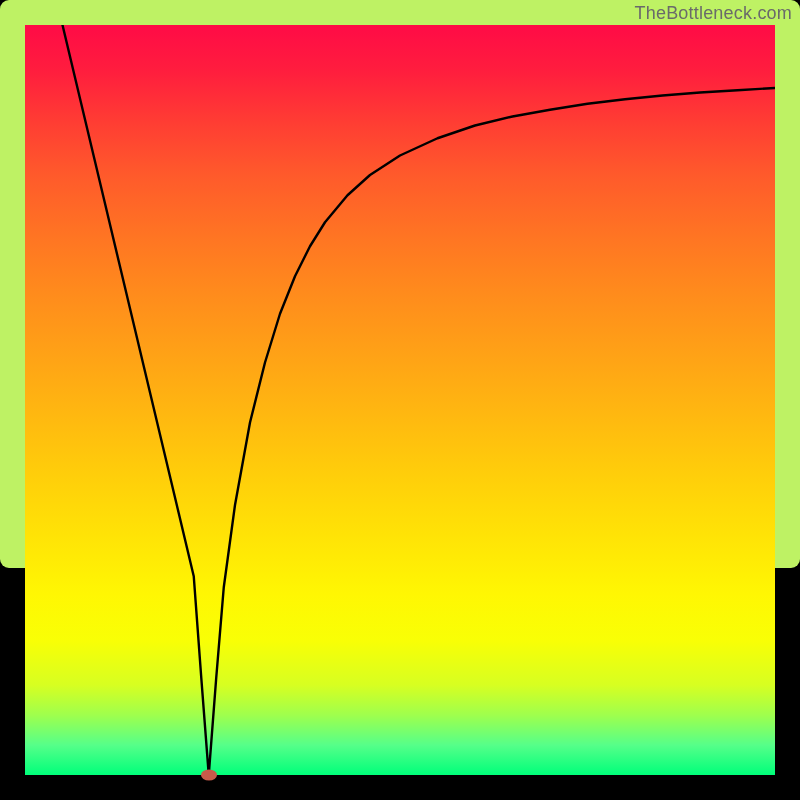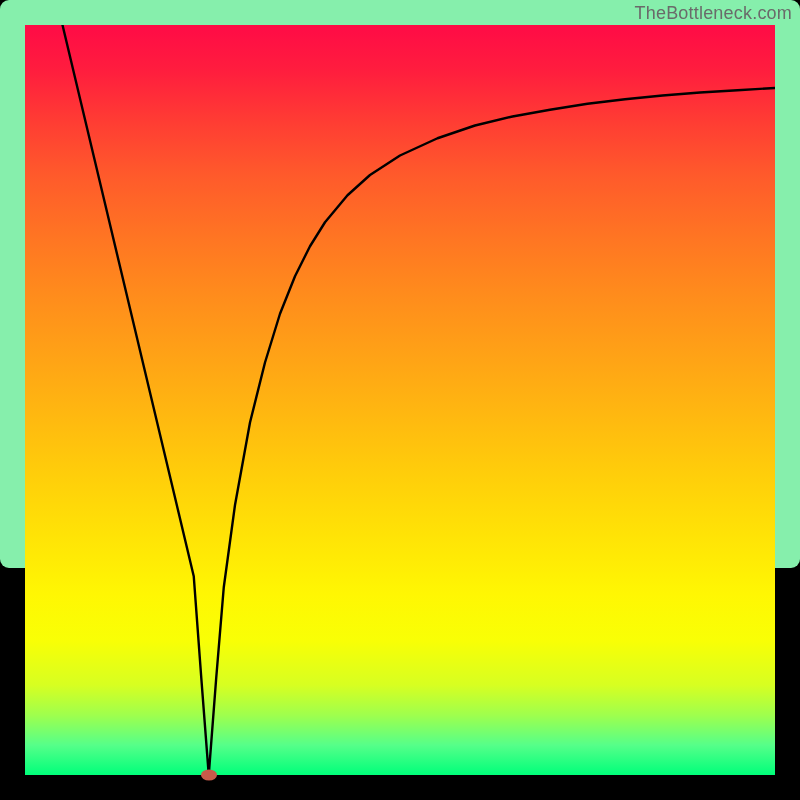--- a/index.html
+++ b/index.html
@@ -8,21 +8,21 @@
     width: 800px;
     height: 800px;
     background: #000;
     font-family: Arial, Helvetica, sans-serif;
     overflow: hidden;
   }
   .frame {
     position: relative;
     width: 800px;
     height: 568px;
-    background: #86efac;
+    background: #bef264;
     border-radius: 9px;
   }
   .plot {
     position: absolute;
     left: 25px;
     top: 25px;
     width: 750px;
     height: 750px;
   }
   .gradient {

